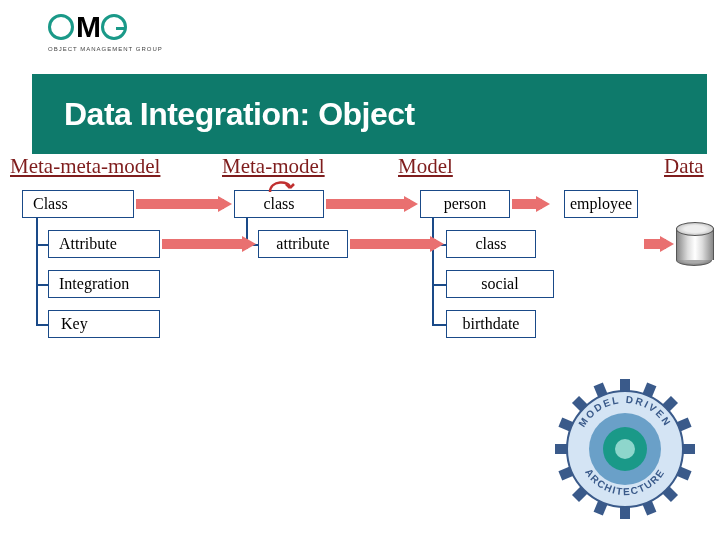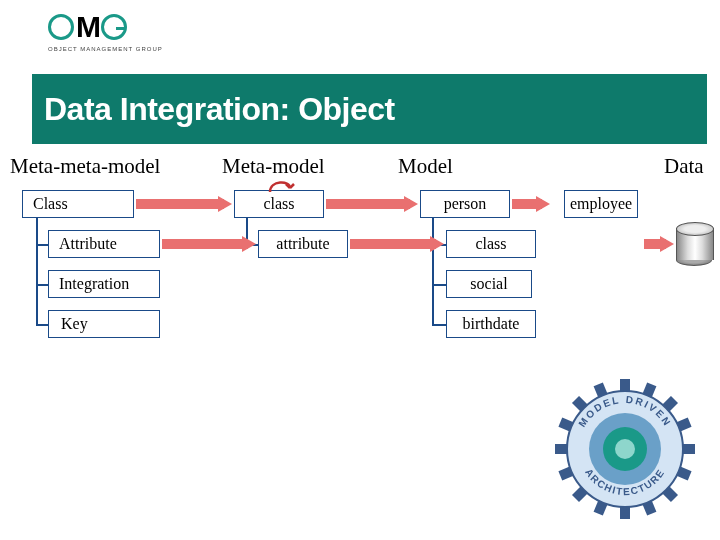--- a/index.html
+++ b/index.html
@@ -51,44 +51,45 @@
     font-size: 6px;
     letter-spacing: 1px;
     color: #444;
     margin-top: 2px;
   }
   .title-bar {
     position: absolute;
     top: 74px;
     left: 32px;
     right: 13px;
-    height: 70px;
+    height: 80px;
     background: #0e7a6b;
     display: flex;
     align-items: center;
-    padding-left: 12px;
+    padding-left: 32px;
   }
   .title-text {
     font-family: 'Arial Black', Arial, sans-serif;
     font-weight: 900;
     font-size: 32px;
     color: #fff;
     letter-spacing: -0.5px;
   }
   .content {
     position: absolute;
     top: 150px;
     left: 0;
     right: 0;
   }
   .col-head {
     position: absolute;
     font-family: Georgia, serif;
     font-size: 21px;
-    color: #000000;
+    text-decoration: underline;
+    color: #7f1d1d;
   }
   .box {
     position: absolute;
     background: #fff;
     border: 1.5px solid #1a4a88;
     font-family: Georgia, serif;
     font-size: 16px;
     color: #000;
     display: flex;
     align-items: center;
@@ -219,21 +220,21 @@
   <div class="self-loop" style="left:266px; top:24px;">
     <svg width="32" height="22" viewBox="0 0 32 22">
       <path d="M4 18 C4 6, 24 6, 24 14" stroke="#c03030" stroke-width="2.5" fill="none"></path>
       <path d="M24 14 L20 10 M24 14 L28 10" stroke="#c03030" stroke-width="2.5" fill="none"></path>
     </svg>
   </div>
 
   <div class="box" style="left:420px; top:40px; width:90px; justify-content:center;">person</div>
   <div class="box" style="left:552px; top:40px; width:74px; justify-content:center;margin-left:12px;">employee</div>
   <div class="box" style="left:446px; top:80px; width:90px; justify-content:center;">class</div>
-  <div class="box" style="left:446px; top:120px; width:86px; justify-content:center;">social</div>
+  <div class="box" style="left:446px; top:120px; width:108px; justify-content:center;">social</div>
   <div class="box" style="left:446px; top:160px; width:90px; justify-content:center;">birthdate</div>
 
   <div class="tree-line-v" style="left:432px; top:68px; height:106px;"></div>
   <div class="tree-line-h" style="left:432px; top:94px; width:14px;"></div>
   <div class="tree-line-h" style="left:432px; top:134px; width:14px;"></div>
   <div class="tree-line-h" style="left:432px; top:174px; width:14px;"></div>
 
   <div class="arrow" style="left:136px; top:46px; width:96px;">
     <div class="arrow-shaft"></div>
       <div class="arrow-head"></div>

